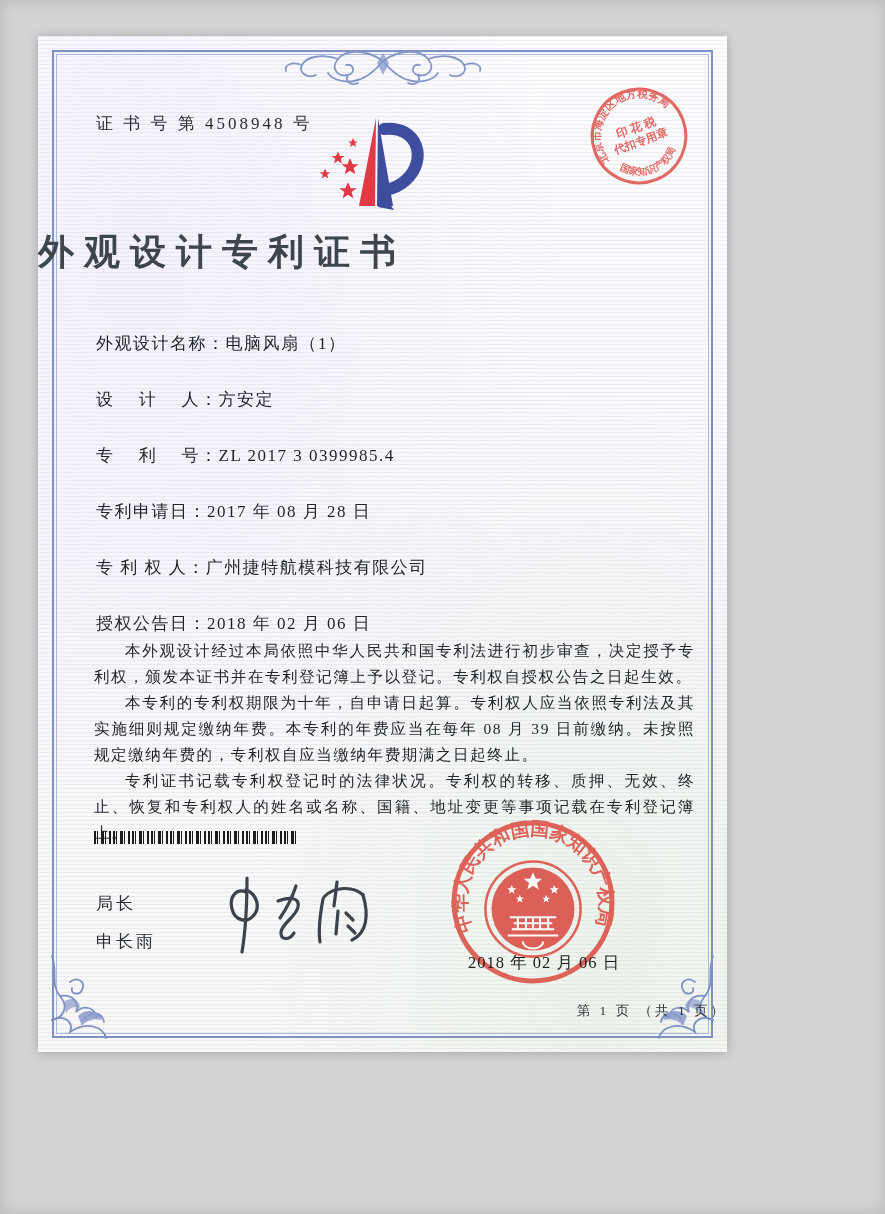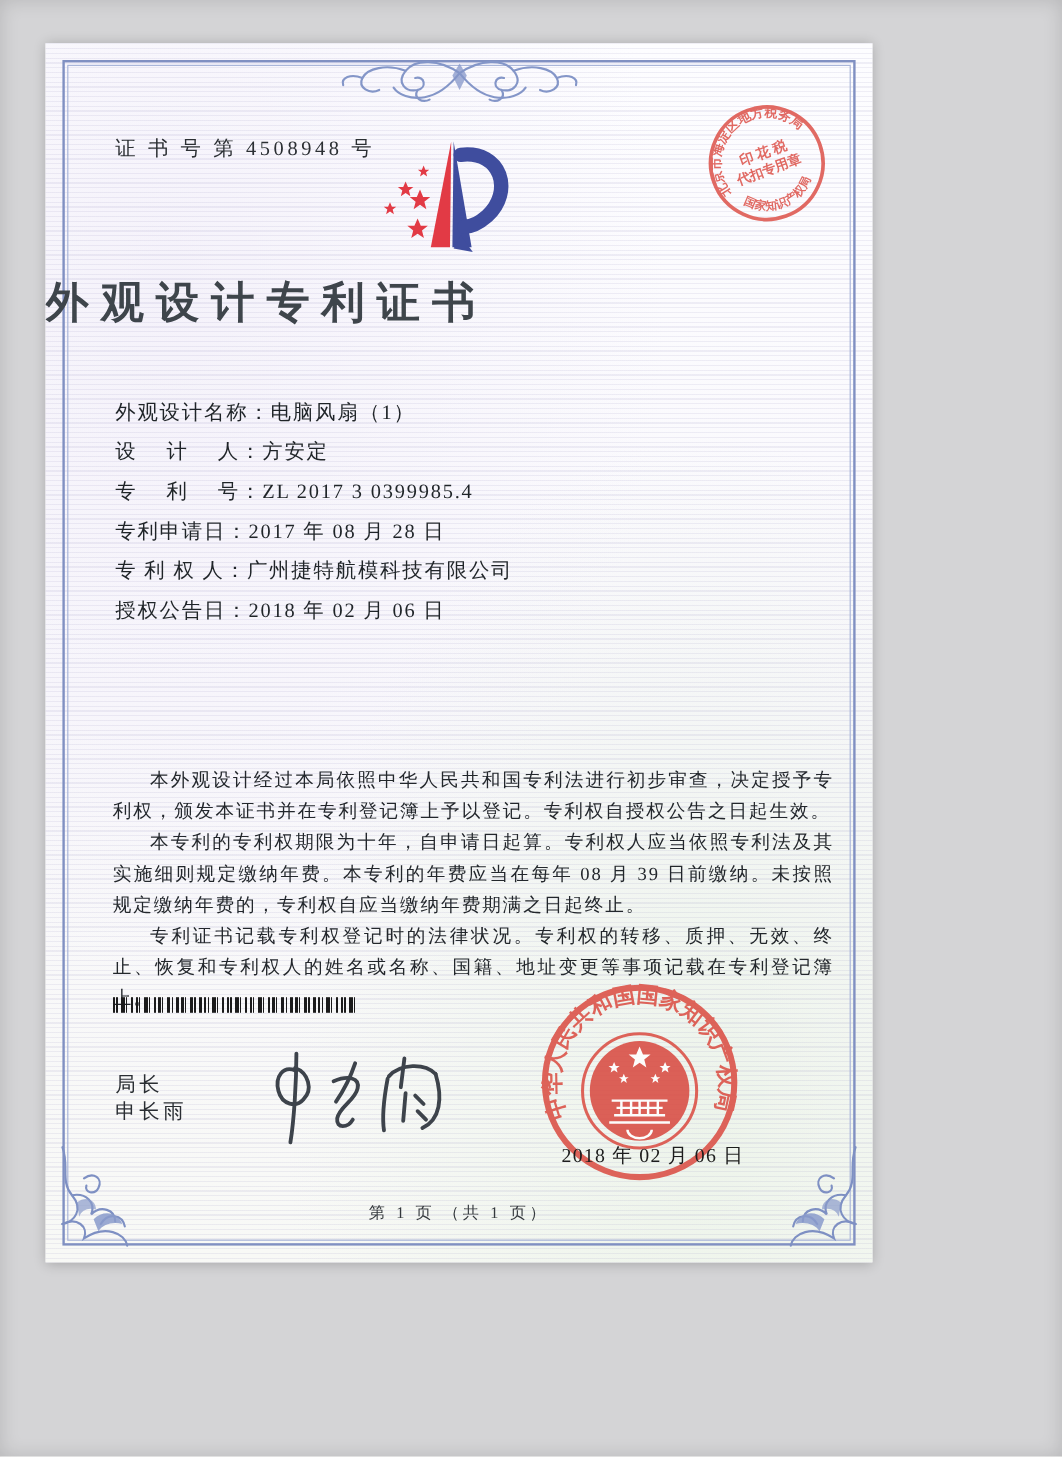--- a/index.html
+++ b/index.html
@@ -22,40 +22,40 @@
       linear-gradient(180deg,#fdfdff 0%,#f9f8fc 55%,#f8f9f6 100%);
     background-color:#fbfbfd;overflow:hidden;}
   .blue-border{position:absolute;inset:14px;border:2px solid #8090c2;pointer-events:none;}
   .blue-border::after{content:"";position:absolute;inset:2px;border:1px solid #aab6da;}
   .abs{position:absolute;}
   
   .cert-no{left:58px;top:76px;font-size:17px;letter-spacing:3px;color:#2b2f33;text-align:center;}
   .title{left:0;right:0;top:192px;font-size:36px;font-weight:700;
          letter-spacing:10px;color:#3e454b;}
   .fields{left:58px;right:50px;top:296px;}
-  .field-row{height:17px;margin-bottom:16px;font-size:17px;color:#1f2428;
+  .field-row{height:17px;margin-bottom:39px;font-size:17px;color:#1f2428;
              letter-spacing:1.5px;white-space:nowrap;}
   .paras{left:56px;right:32px;top:602px;font-size:15.5px;line-height:26px;
          color:#23272c;letter-spacing:1.6px;text-align:justify;}
   .paras p{margin:0;text-indent:2em;}
   .barcode{left:56px;top:795px;width:202px;height:13px;
     background:repeating-linear-gradient(90deg,
       #1b1b1b 0 2px, rgba(0,0,0,0) 2px 3px,
       #1b1b1b 3px 4px, rgba(0,0,0,0) 4px 7px,
       #1b1b1b 7px 10px, rgba(0,0,0,0) 10px 11px,
       #1b1b1b 11px 12px, rgba(0,0,0,0) 12px 15px,
       #1b1b1b 15px 17px, rgba(0,0,0,0) 17px 19px);}
   .director{left:58px;top:856px;font-family:"Liberation Sans","DejaVu Sans",sans-serif;
             font-size:17px;color:#2a2e33;letter-spacing:3px;}
-  .director div{}
+  .director div{margin-bottom:15px;}
   .signature{left:178px;top:838px;}
   .seal{left:409px;top:780px;width:172px;height:172px;}
   .seal-date{left:430px;top:916px;font-size:16.5px;letter-spacing:1px;color:#1d1d1d;z-index:5;}
   .tax-stamp{left:545px;top:44px;width:112px;height:112px;transform:rotate(-20deg);opacity:.85;}
-  .footer{left:0;right:0;top:966px;text-align:center;font-size:13.5px;
+  .footer{left:0;right:0;top:966px;text-align:right;font-size:13.5px;
           letter-spacing:3px;color:#34383d;}
   .top-ornament{left:222px;top:8px;}
   .corner-left{left:4px;top:918px;}
   .corner-right{right:4px;top:918px;transform:scaleX(-1);}
   .logo{left:256px;top:80px;}
 </style>
 </head>
 <body>
 
 <div class="scene">

